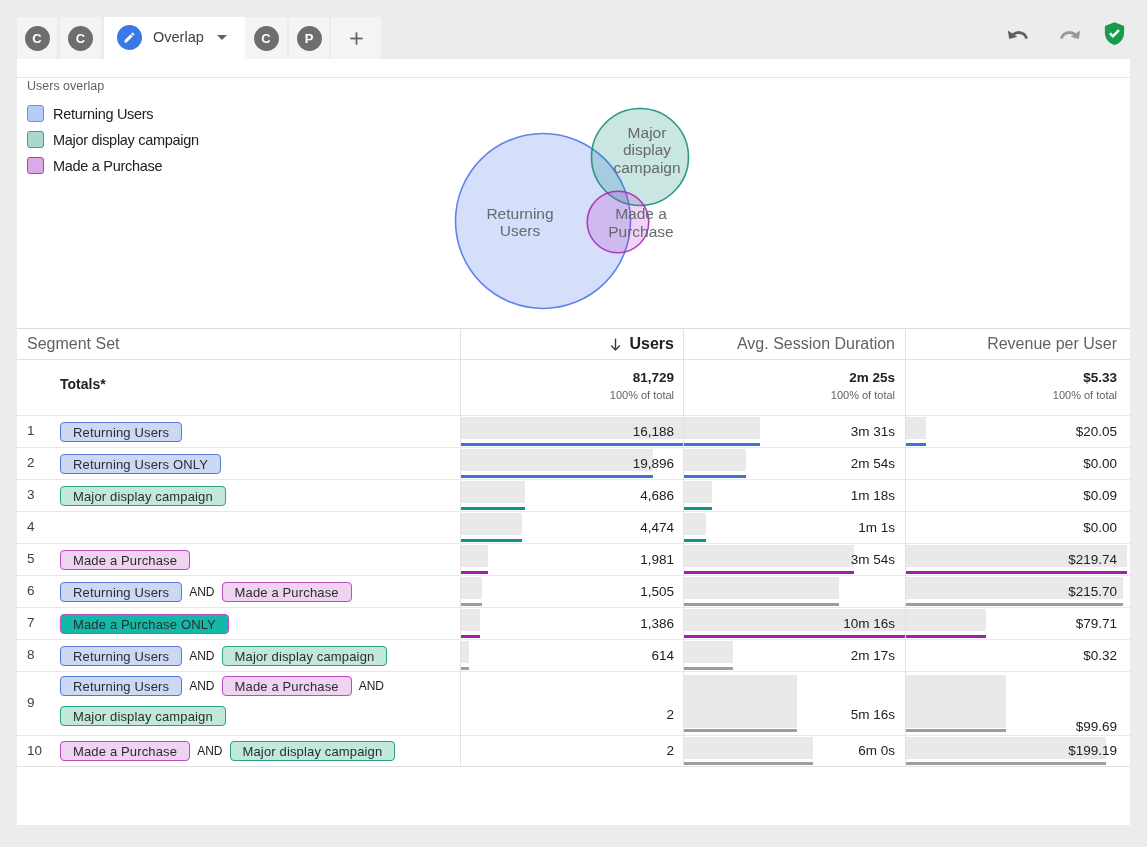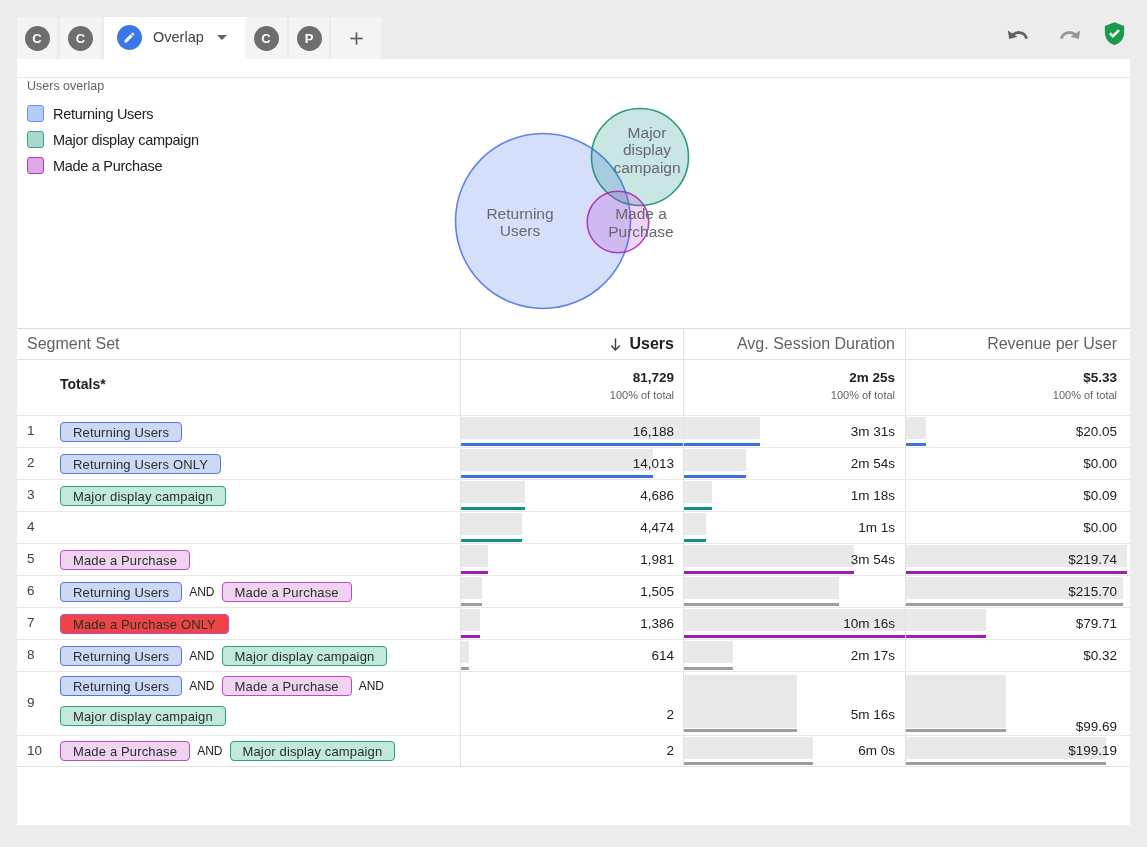--- a/index.html
+++ b/index.html
@@ -121,21 +121,21 @@
 <div class="val" style="left:889px;top:363px;width:211px">$20.05</div>
 <div class="hline" style="top:388px;background:#e8e8e8"></div>
 <div class="num" style="top:396px">2</div>
 <div class="chipline" style="top:395px">
       <span class="chip" style="background:#ccd9f4;border-color:#5577d8">Returning Users ONLY</span>
     </div>
 <div class="bar" style="left:444px;top:390px;width:192px;height:22px"></div>
 <div class="ul" style="left:444px;top:416px;width:192px;background:#3e72dd"></div>
 <div class="bar" style="left:667px;top:390px;width:62px;height:22px"></div>
 <div class="ul" style="left:667px;top:416px;width:62px;background:#3e72dd"></div>
-<div class="val" style="left:444px;top:395px;width:213px">14,013</div>
+<div class="val" style="left:444px;top:395px;width:213px">19,896</div>
 <div class="val" style="left:667px;top:395px;width:211px">2m 54s</div>
 <div class="val" style="left:889px;top:395px;width:211px">$0.00</div>
 <div class="hline" style="top:420px;background:#e8e8e8"></div>
 <div class="num" style="top:428px">3</div>
 <div class="chipline" style="top:427px">
       <span class="chip" style="background:#c2e8da;border-color:#28a08c">Major display campaign</span>
     </div>
 <div class="bar" style="left:444px;top:422px;width:64px;height:22px"></div>
 <div class="ul" style="left:444px;top:448px;width:64px;background:#0c9488"></div>
 <div class="bar" style="left:667px;top:422px;width:28px;height:22px"></div>
@@ -177,21 +177,21 @@
 <div class="ul" style="left:444px;top:544px;width:21px;background:#9d9d9d"></div>
 <div class="bar" style="left:667px;top:518px;width:155px;height:22px"></div>
 <div class="ul" style="left:667px;top:544px;width:155px;background:#9d9d9d"></div>
 <div class="bar" style="left:889px;top:518px;width:217px;height:22px"></div>
 <div class="ul" style="left:889px;top:544px;width:217px;background:#9d9d9d"></div>
 <div class="val" style="left:444px;top:523px;width:213px">1,505</div>
 <div class="val" style="left:889px;top:523px;width:211px">$215.70</div>
 <div class="hline" style="top:548px;background:#e8e8e8"></div>
 <div class="num" style="top:556px">7</div>
 <div class="chipline" style="top:555px">
-      <span class="chip" style="background:#ef4444;border-color:#bc49c5">Made a Purchase ONLY</span>
+      <span class="chip" style="background:#14b8a6;border-color:#bc49c5">Made a Purchase ONLY</span>
     </div>
 <div class="bar" style="left:444px;top:550px;width:19px;height:22px"></div>
 <div class="ul" style="left:444px;top:576px;width:19px;background:#a41bb5"></div>
 <div class="bar" style="left:667px;top:550px;width:221px;height:22px"></div>
 <div class="ul" style="left:667px;top:576px;width:221px;background:#a41bb5"></div>
 <div class="bar" style="left:889px;top:550px;width:80px;height:22px"></div>
 <div class="ul" style="left:889px;top:576px;width:80px;background:#a41bb5"></div>
 <div class="val" style="left:444px;top:555px;width:213px">1,386</div>
 <div class="val" style="left:667px;top:555px;width:211px">10m 16s</div>
 <div class="val" style="left:889px;top:555px;width:211px">$79.71</div>

